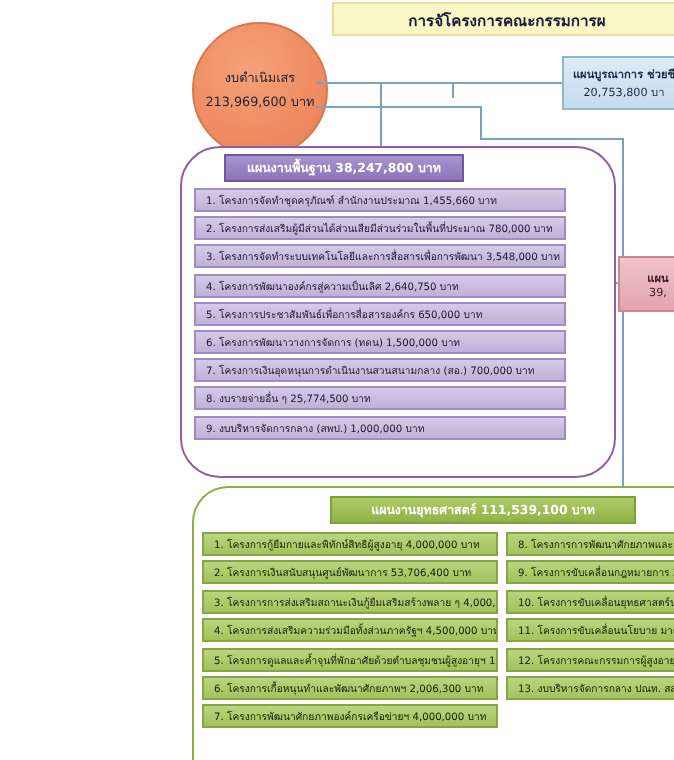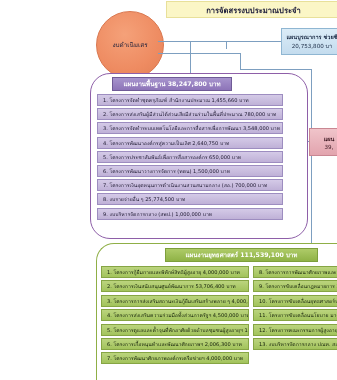--- a/index.html
+++ b/index.html
@@ -223,25 +223,26 @@
     font-size: 5.1px;
     color: #14200a;
     white-space: nowrap;
     overflow: hidden;
   }
 </style>
 </head>
 <body>
 
 <div class="abs" id="title-banner">
-  <span class="txt">การจัดสรรงบประมาณประจำ</span>
+  <span class="txt">การจัโครงการคณะกรรมการผ</span>
 </div>
 
 <div class="abs" id="root-node">
   <span class="l1">งบดำเนิมเสร</span>
+  <span class="l2">213,969,600 บาท</span>
 </div>
 
 <div class="abs conn conn-h" style="left:158px; top:41px; width:68px;"></div>
 <div class="abs conn conn-v" style="left:226px; top:41px; height:8px;"></div>
 <div class="abs conn conn-h" style="left:226px; top:41px; width:56px;"></div>
 
 <div class="abs conn conn-h" style="left:158px; top:53px; width:82px;"></div>
 <div class="abs conn conn-v" style="left:240px; top:53px; height:16px;"></div>
 <div class="abs conn conn-h" style="left:240px; top:69px; width:72px;"></div>
 <div class="abs conn conn-v" style="left:311px; top:69px; height:60px;"></div>

